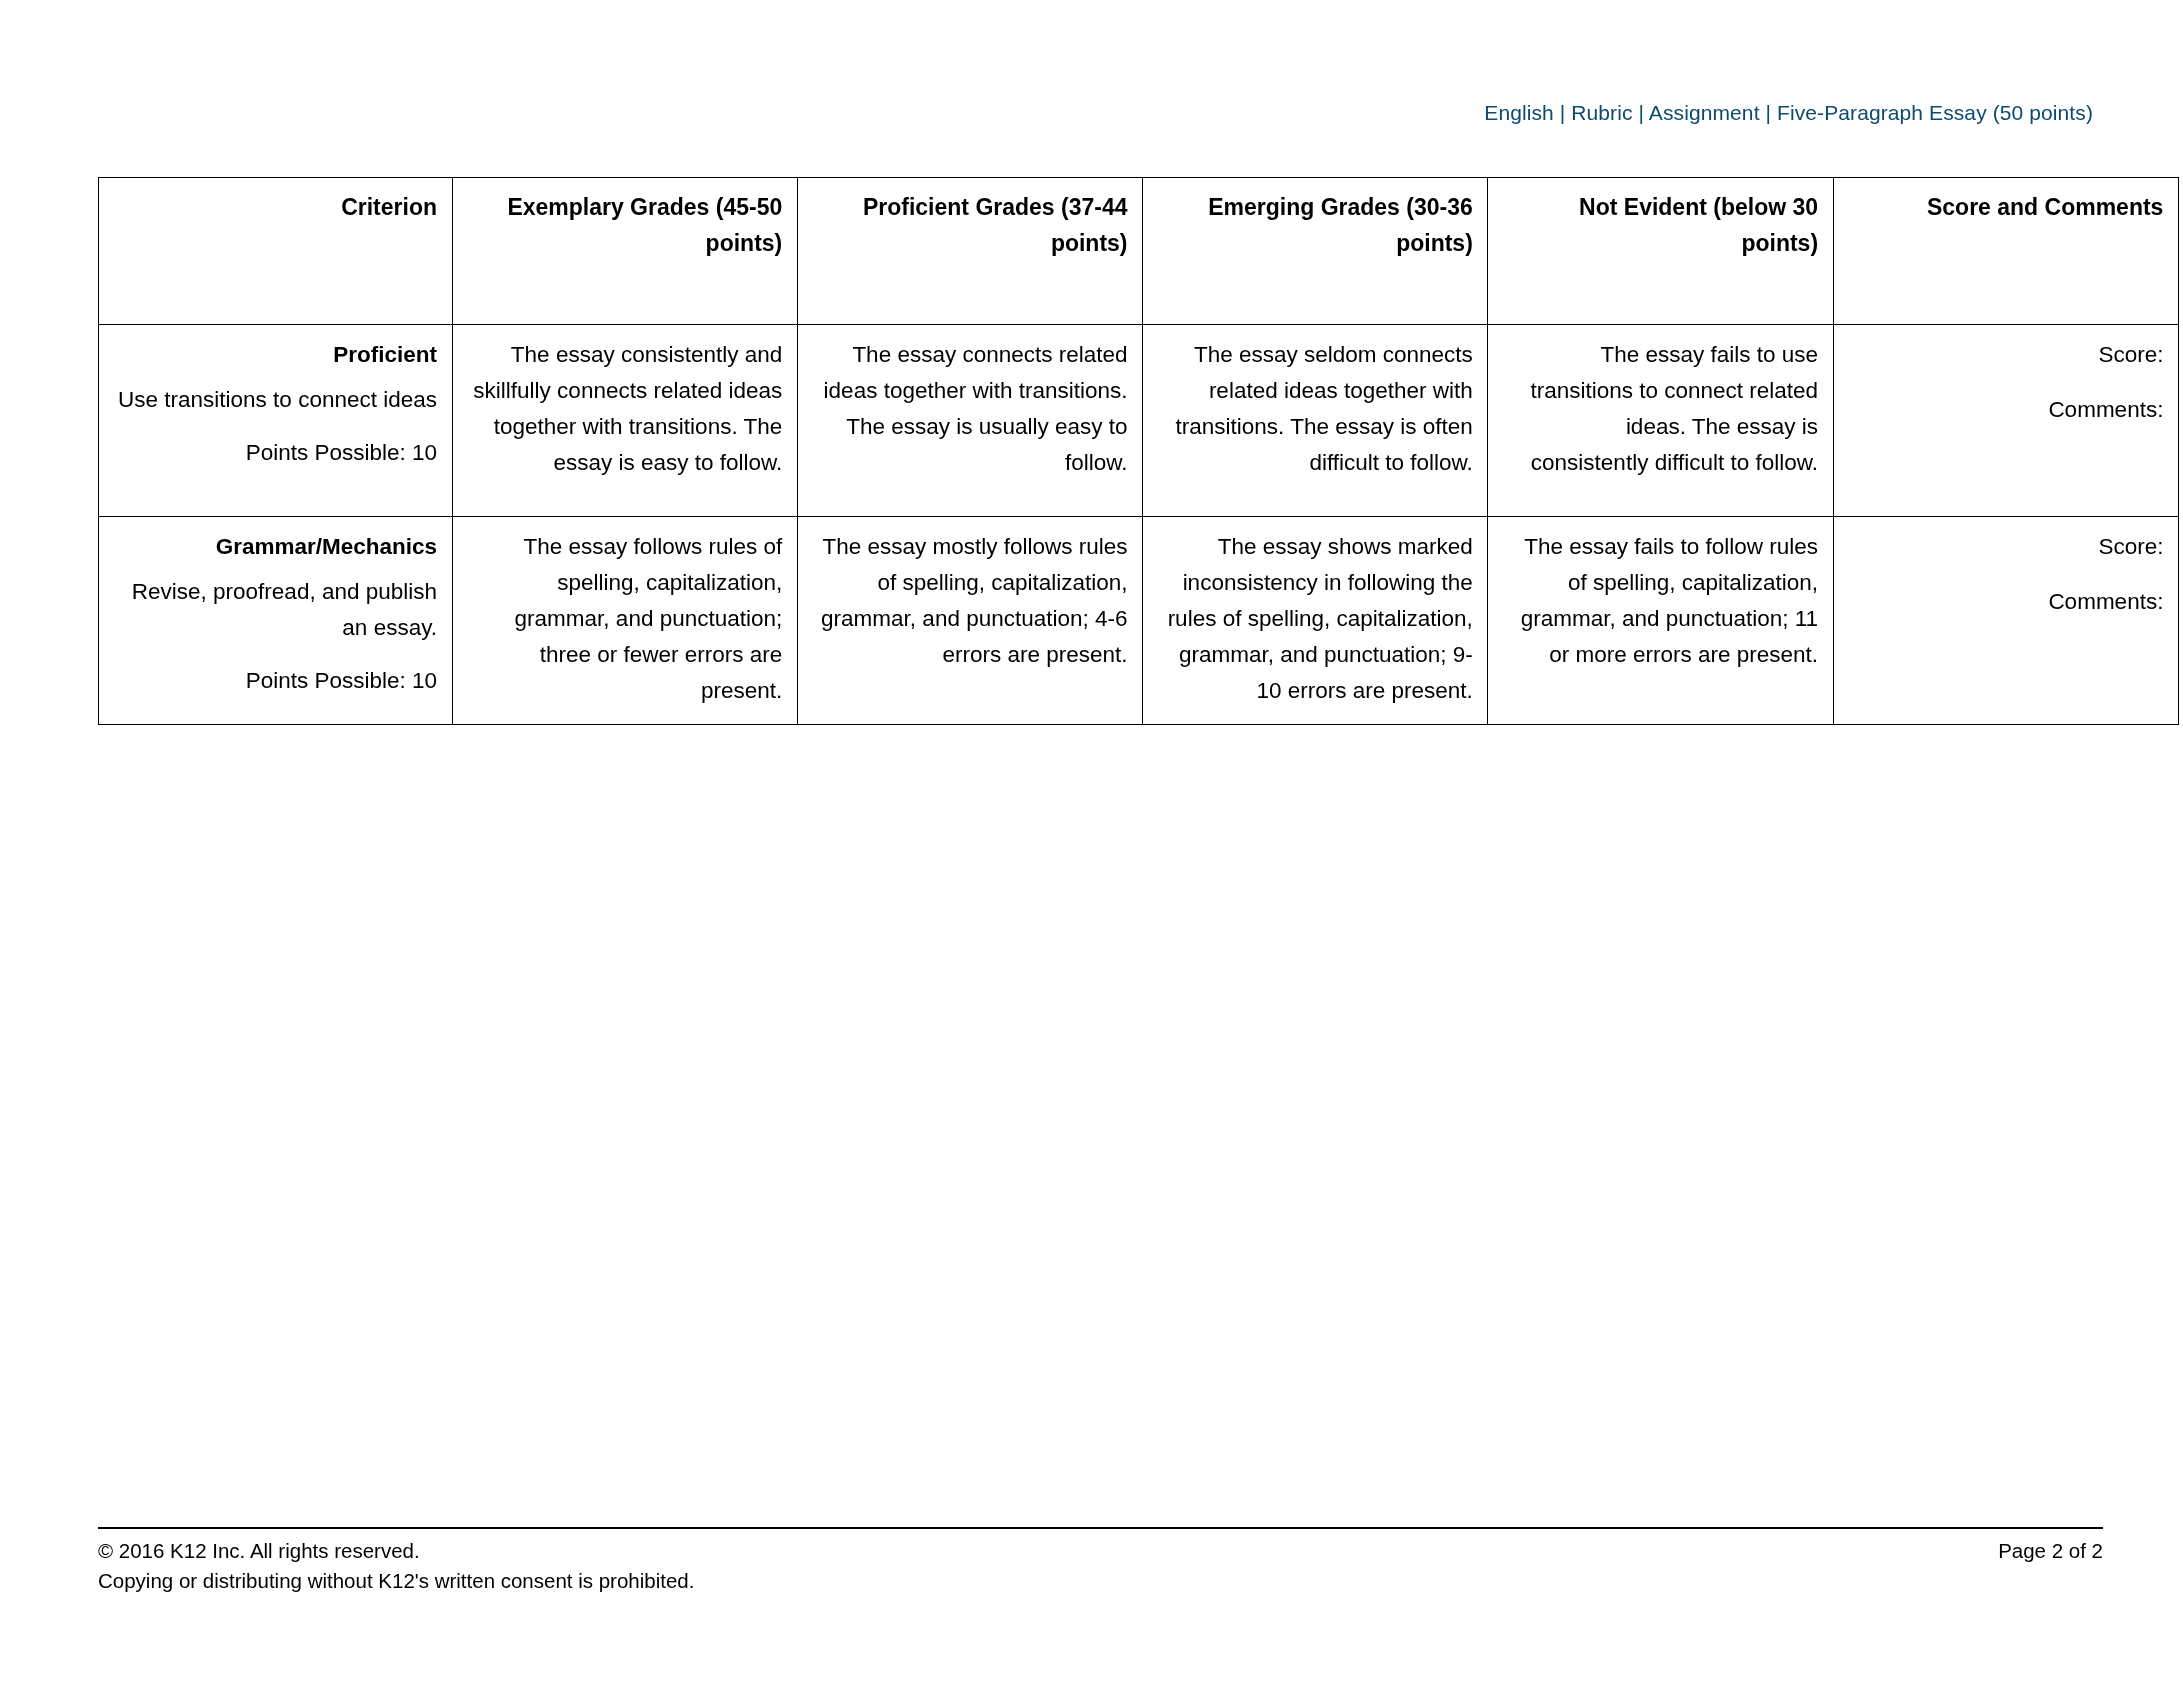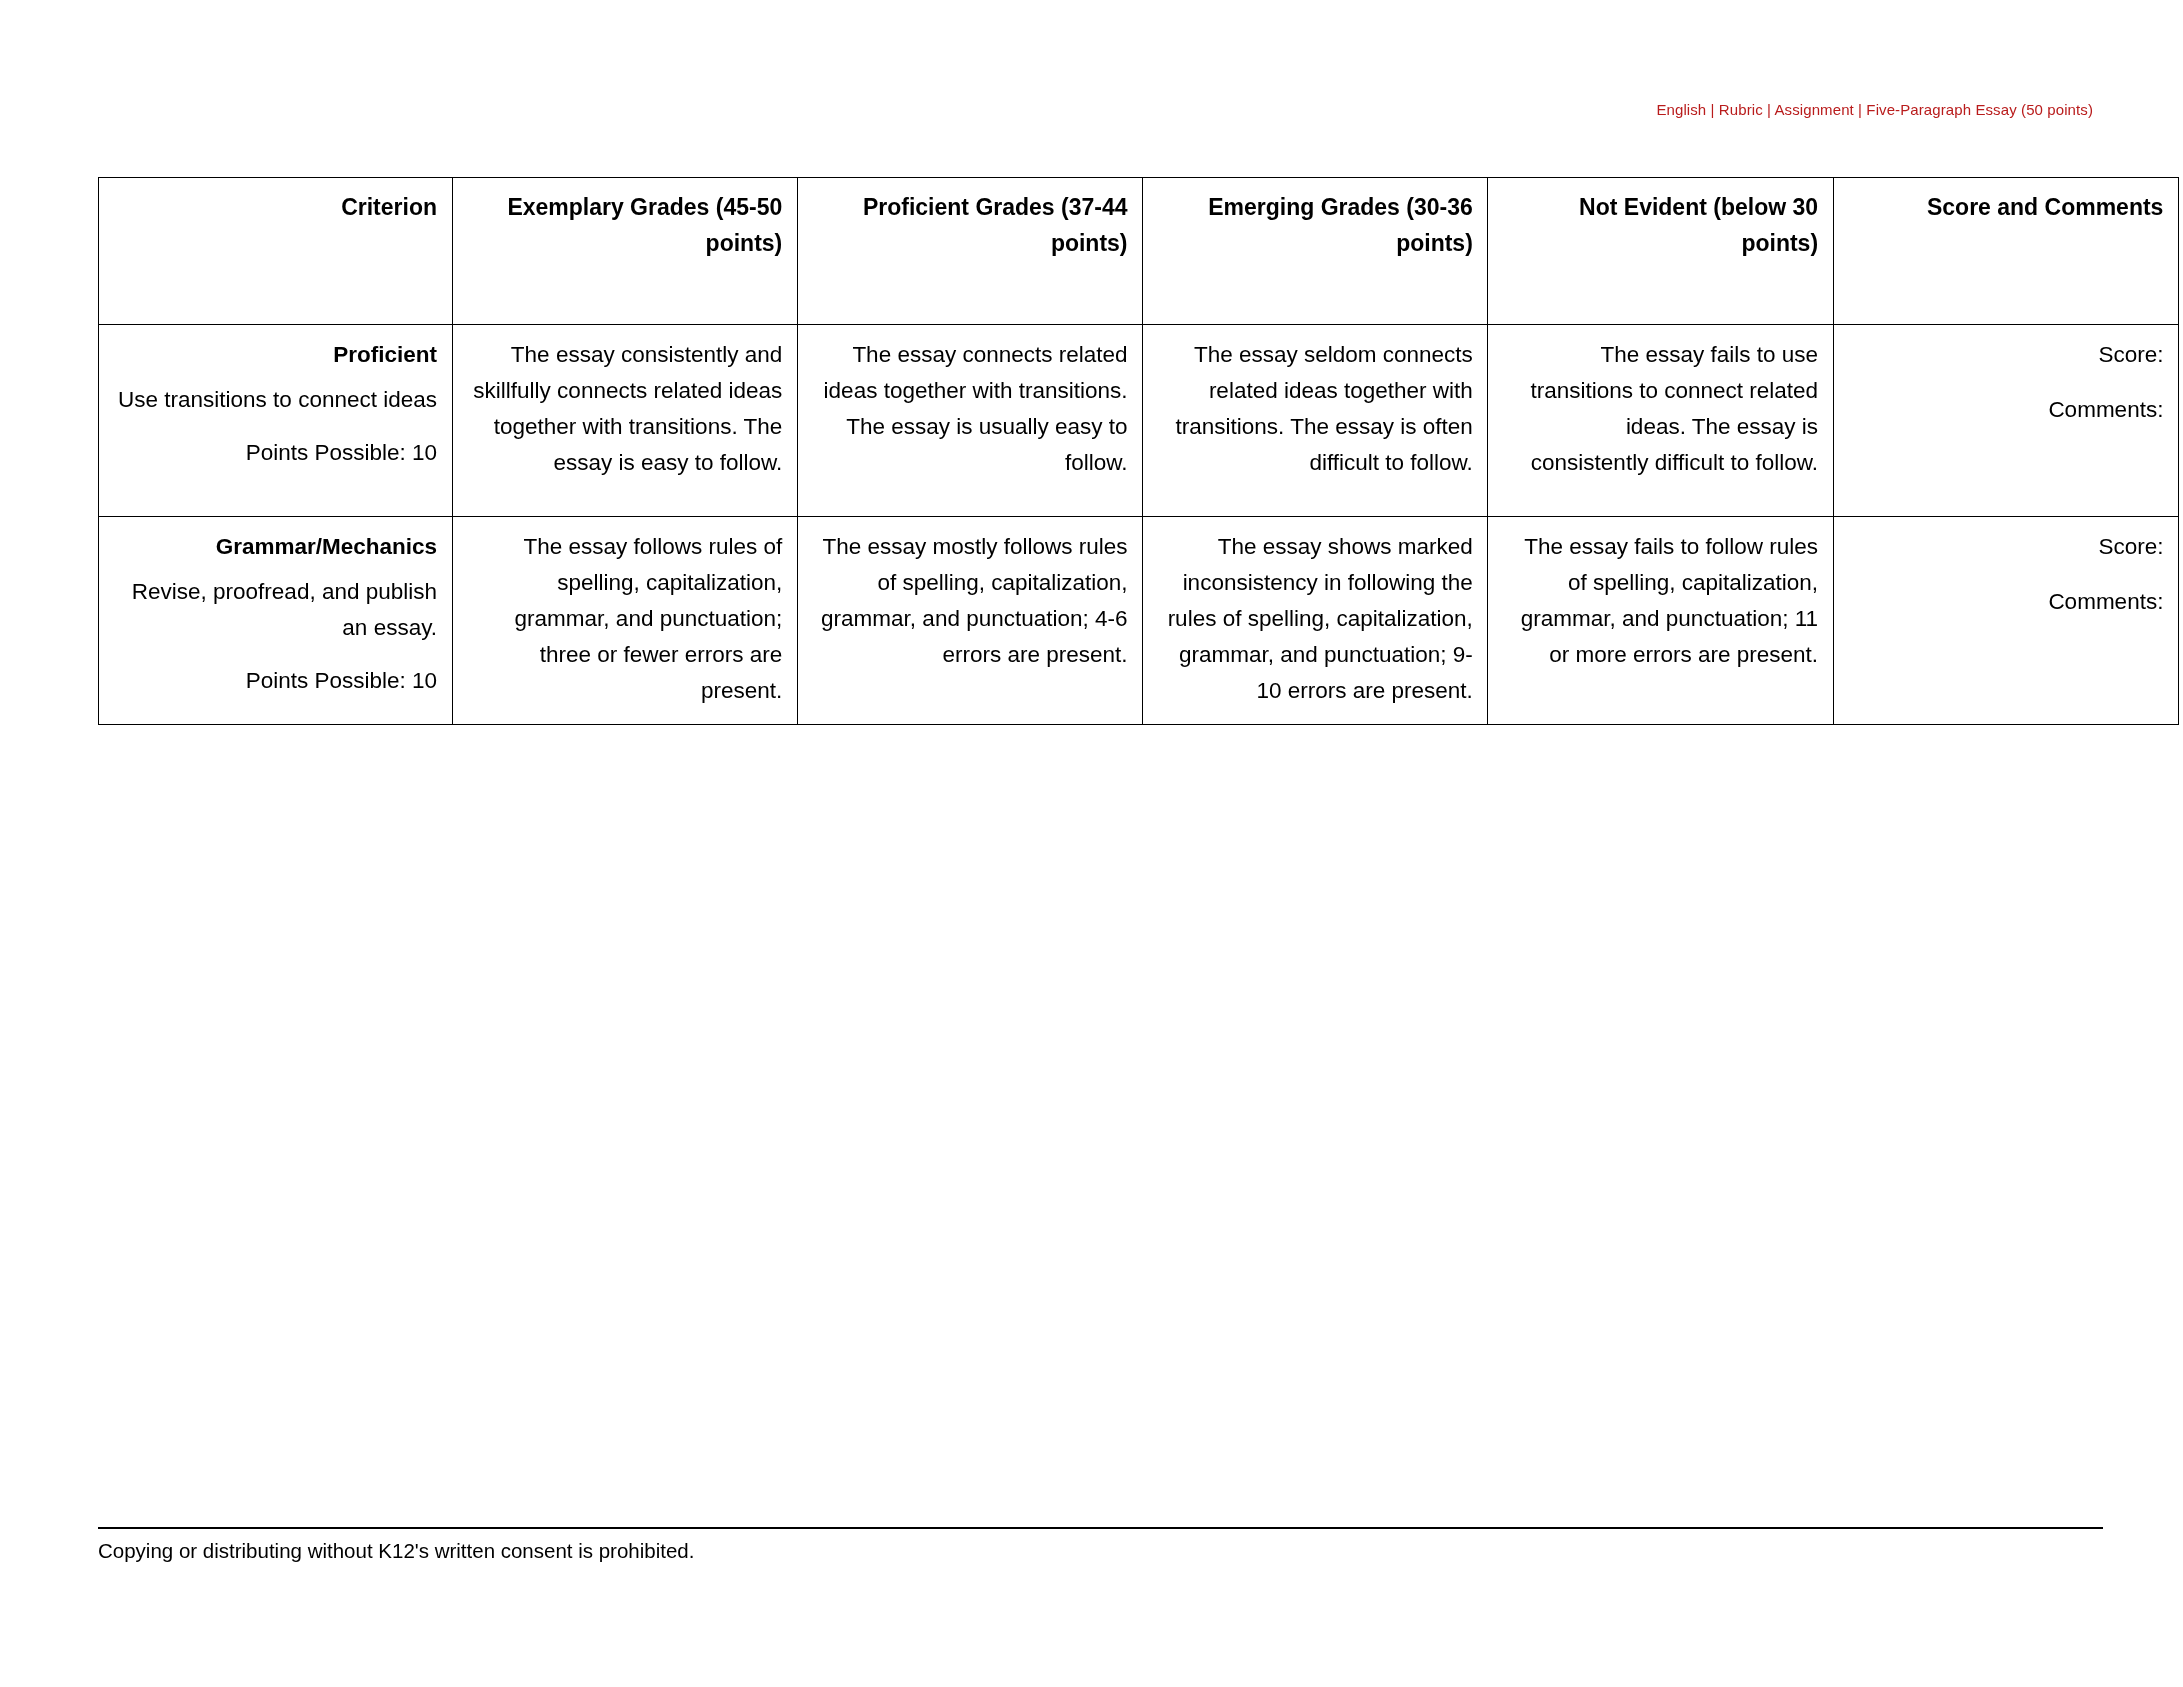--- a/index.html
+++ b/index.html
@@ -14,23 +14,23 @@
   }
   .page {
     position: absolute;
     inset: 0;
     background: #ffffff;
   }
   .breadcrumb {
     position: absolute;
     top: 101px;
     right: 90px;
-    font-size: 15px;
+    font-size: 21px;
     letter-spacing: 0.1px;
-    color: #b91c1c;
+    color: #0c4a6e;
   }
   .rubric-table {
     position: absolute;
     top: 177px;
     left: 98px;
     width: 2081px;
     border-collapse: collapse;
     table-layout: fixed;
     font-size: 22.5px;
     line-height: 1.6;
@@ -135,17 +135,21 @@
         <td>
           <div class="score-label">Score:</div>
           <div>Comments:</div>
         </td>
       </tr>
     </tbody>
   </table>
 
 
   <div class="footer">
+    <div class="footer-row">
+      <span>© 2016 K12 Inc. All rights reserved.</span>
+      <span>Page 2 of 2</span>
+    </div>
     <div>Copying or distributing without K12's written consent is prohibited.</div>
   </div>
 
 </div>
 
 
 </body></html>

